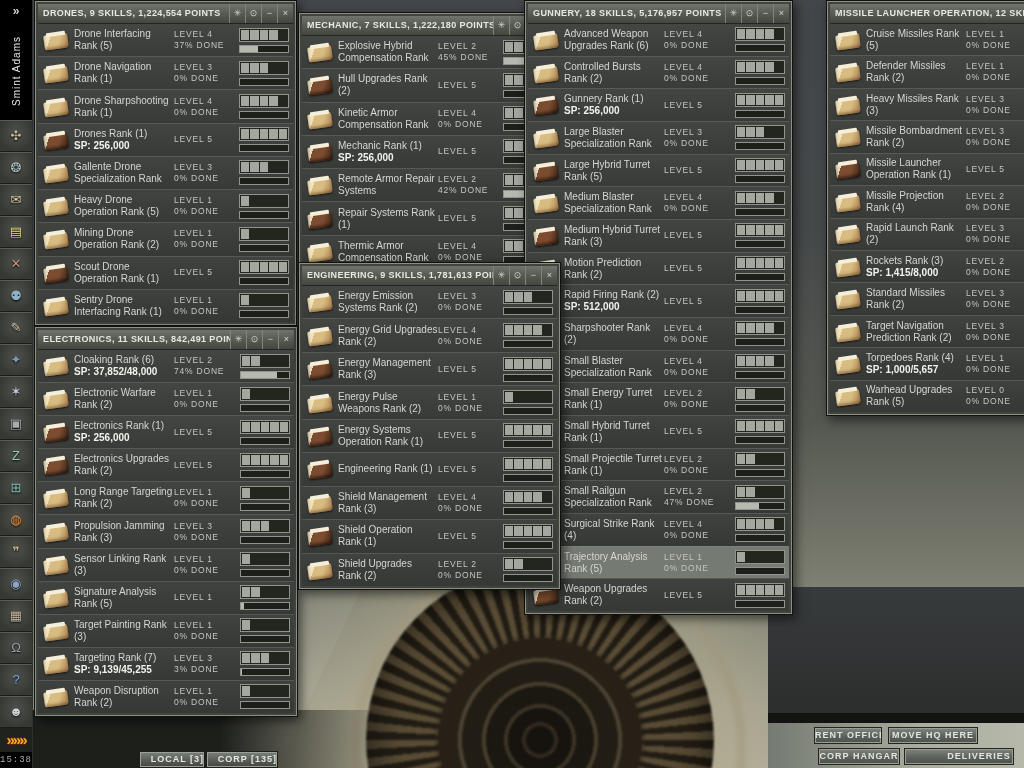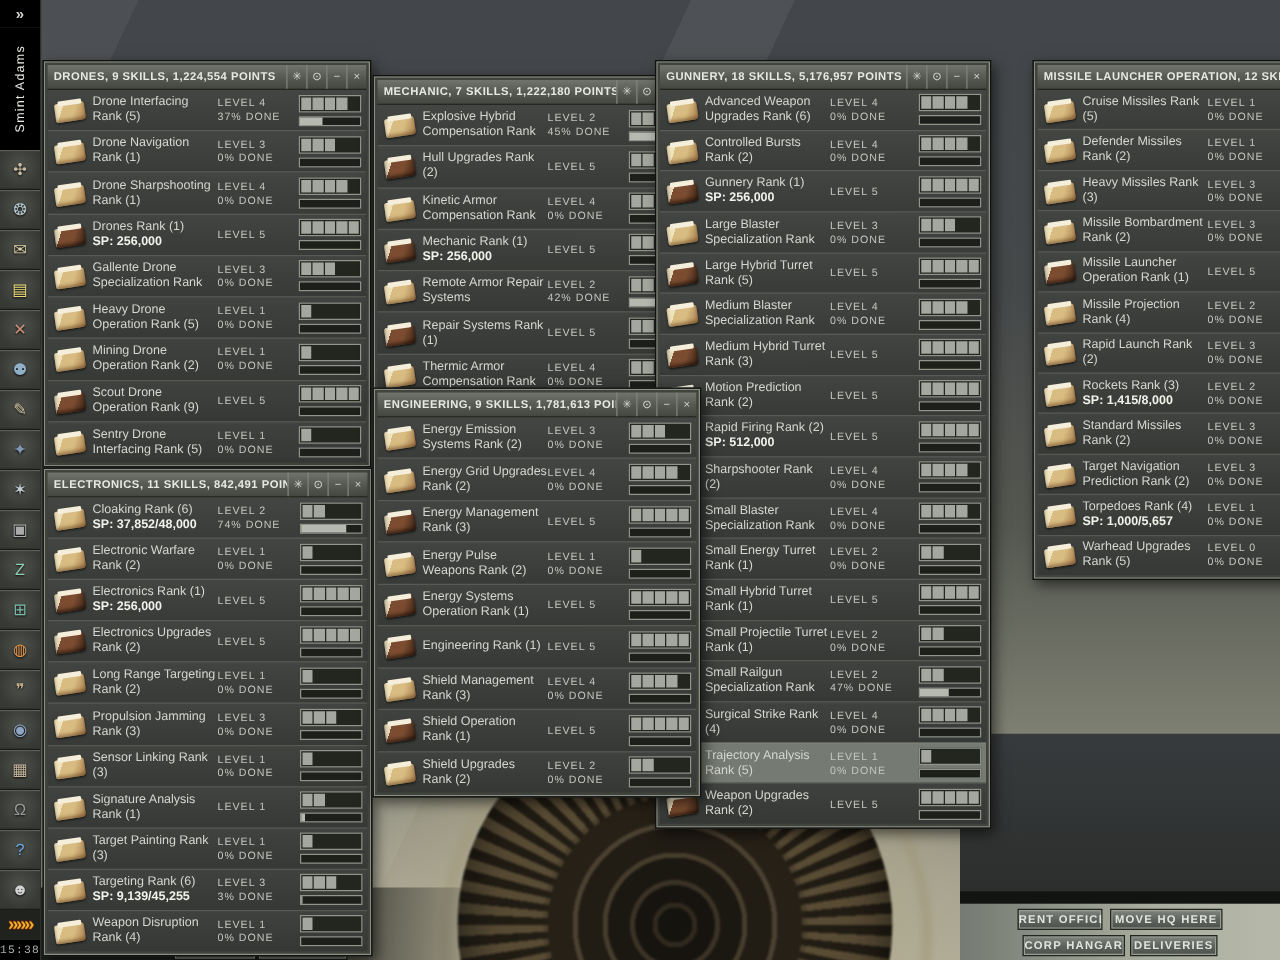--- a/index.html
+++ b/index.html
@@ -47,21 +47,21 @@
      display:flex;align-items:center;justify-content:center;}
   .side-icon span{font-size:13px;line-height:1;text-shadow:0 1px 2px #000;}
   .side-fill{flex:1;background:linear-gradient(180deg,#3f423d,#33352f);}
   .side-chevrons{height:26px;background:#20221e;display:flex;align-items:center;justify-content:center;}
   .side-chevrons span{color:#ecb225;font:bold 15px/1 "Liberation Sans",sans-serif;letter-spacing:-2px;
      text-shadow:0 1px 0 #7a1c08,0 -1px 0 #7a1c08;}
   .side-clock{height:16px;background:#000;color:#a9b0ae;font:9px/16px "Liberation Mono",monospace;text-align:center;letter-spacing:1px;}
   
   .window{position:absolute;background:#393c38;border:1px solid #101210;
      box-shadow:inset 0 0 0 1px #8b8f85,inset 0 0 0 3px #41443d,3px 4px 10px rgba(0,0,0,0.55);
-     display:flex;flex-direction:column;margin-top:48px;}
+     display:flex;flex-direction:column;}
   .win-header{height:19px;margin:3px 3px 0 3px;flex:none;display:flex;align-items:stretch;
      background:linear-gradient(180deg,#71746c 0,#5a5d55 45%,#44473f 100%);border-bottom:1px solid #24261f;}
   .win-title{flex:1;font:bold 9px/19px "Liberation Sans",sans-serif;color:#e6e8e2;letter-spacing:0.4px;
      padding:0 5px;white-space:nowrap;overflow:hidden;}
   .win-controls{display:flex;flex:none;}
   .win-btn{width:15px;text-align:center;font-size:9px;line-height:19px;color:#d4d6d0;border-left:1px solid #80847b;}
   .win-body{flex:1;margin:0 3px 3px 3px;background:linear-gradient(180deg,#3d403c,#383b37);overflow:hidden;display:flex;}
   .rows{flex:1;display:flex;flex-direction:column;}
   .skill-row{flex:1;display:flex;align-items:center;padding:0 4px 0 5px;
      border-top:1px solid rgba(140,144,134,0.38);
@@ -104,21 +104,21 @@
   <div class="big-circle-rim"></div>
   <div class="big-circle"></div>
   <div class="bottom-left-shade"></div>
 
   <div class="services"></div>
   <div class="services-strip"></div>
   <div class="services-floor"></div>
   <div class="svc-btn" style="left:814px;top:727px;width:66px;">RENT OFFICE</div>
   <div class="svc-btn" style="left:888px;top:727px;width:88px;">MOVE HQ HERE</div>
   <div class="svc-btn" style="left:818px;top:748px;width:80px;">CORP HANGAR</div>
-  <div class="svc-btn" style="left:904px;top:748px;width:68px;">DELIVERIES</div>
+  <div class="svc-btn" style="left:904px;top:748px;width:68px;padding-left:40px;">DELIVERIES</div>
 
   <div class="chat-tab" style="left:139px;top:751px;width:64px;">LOCAL [3]</div>
   <div class="chat-tab" style="left:206px;top:751px;width:70px;">CORP [135]</div>
 
   <div class="sidebar">
     <div class="side-expand">»</div>
     <div class="side-name">
       <span>Smint Adams</span>
     </div>
     <div class="side-icons">
@@ -333,40 +333,40 @@
                 <i class=""></i>
                 <i class=""></i>
               </div>
               <div class="progress-bar">
                 <i style="width: 0%;"></i>
               </div>
             </div>
           </div>
           <div class="skill-row">
             <div class="book dark"></div>
-            <div class="skill-name"><span>Scout Drone Operation Rank (9)</span></div>
-            <div class="skill-level">
-              <div>LEVEL 5</div>
-            </div>
-            <div class="skill-bars">
-              <div class="level-bar">
-                <i class="filled"></i>
-                <i class="filled"></i>
-                <i class="filled"></i>
-                <i class="filled"></i>
-                <i class="filled"></i>
-              </div>
-              <div class="progress-bar">
-                <i style="width: 0%;"></i>
-              </div>
-            </div>
-          </div>
-          <div class="skill-row">
-            <div class="book light"></div>
-            <div class="skill-name"><span>Sentry Drone Interfacing Rank (5)</span></div>
+            <div class="skill-name"><span>Scout Drone Operation Rank (1)</span></div>
+            <div class="skill-level">
+              <div>LEVEL 5</div>
+            </div>
+            <div class="skill-bars">
+              <div class="level-bar">
+                <i class="filled"></i>
+                <i class="filled"></i>
+                <i class="filled"></i>
+                <i class="filled"></i>
+                <i class="filled"></i>
+              </div>
+              <div class="progress-bar">
+                <i style="width: 0%;"></i>
+              </div>
+            </div>
+          </div>
+          <div class="skill-row">
+            <div class="book light"></div>
+            <div class="skill-name"><span>Sentry Drone Interfacing Rank (1)</span></div>
             <div class="skill-level">
               <div>LEVEL 1</div>
               <div>0% DONE</div>
             </div>
             <div class="skill-bars">
               <div class="level-bar">
                 <i class="filled"></i>
                 <i class=""></i>
                 <i class=""></i>
                 <i class=""></i>
@@ -526,21 +526,21 @@
                 <i class=""></i>
                 <i class=""></i>
               </div>
               <div class="progress-bar">
                 <i style="width: 0%;"></i>
               </div>
             </div>
           </div>
           <div class="skill-row">
             <div class="book light"></div>
-            <div class="skill-name"><span>Signature Analysis Rank (1)</span></div>
+            <div class="skill-name"><span>Signature Analysis Rank (5)</span></div>
             <div class="skill-level">
               <div>LEVEL 1</div>
             </div>
             <div class="skill-bars">
               <div class="level-bar">
                 <i class="filled"></i>
                 <i class="filled"></i>
                 <i class=""></i>
                 <i class=""></i>
                 <i class=""></i>
@@ -565,41 +565,41 @@
                 <i class=""></i>
                 <i class=""></i>
               </div>
               <div class="progress-bar">
                 <i style="width: 0%;"></i>
               </div>
             </div>
           </div>
           <div class="skill-row">
             <div class="book light"></div>
-            <div class="skill-name"><span>Targeting Rank (6)</span><span class="skill-sp">SP: 9,139/45,255</span></div>
+            <div class="skill-name"><span>Targeting Rank (7)</span><span class="skill-sp">SP: 9,139/45,255</span></div>
             <div class="skill-level">
               <div>LEVEL 3</div>
               <div>3% DONE</div>
             </div>
             <div class="skill-bars">
               <div class="level-bar">
                 <i class="filled"></i>
                 <i class="filled"></i>
                 <i class="filled"></i>
                 <i class=""></i>
                 <i class=""></i>
               </div>
               <div class="progress-bar">
                 <i style="width: 3%;"></i>
               </div>
             </div>
           </div>
           <div class="skill-row">
             <div class="book light"></div>
-            <div class="skill-name"><span>Weapon Disruption Rank (4)</span></div>
+            <div class="skill-name"><span>Weapon Disruption Rank (2)</span></div>
             <div class="skill-level">
               <div>LEVEL 1</div>
               <div>0% DONE</div>
             </div>
             <div class="skill-bars">
               <div class="level-bar">
                 <i class="filled"></i>
                 <i class=""></i>
                 <i class=""></i>
                 <i class=""></i>

